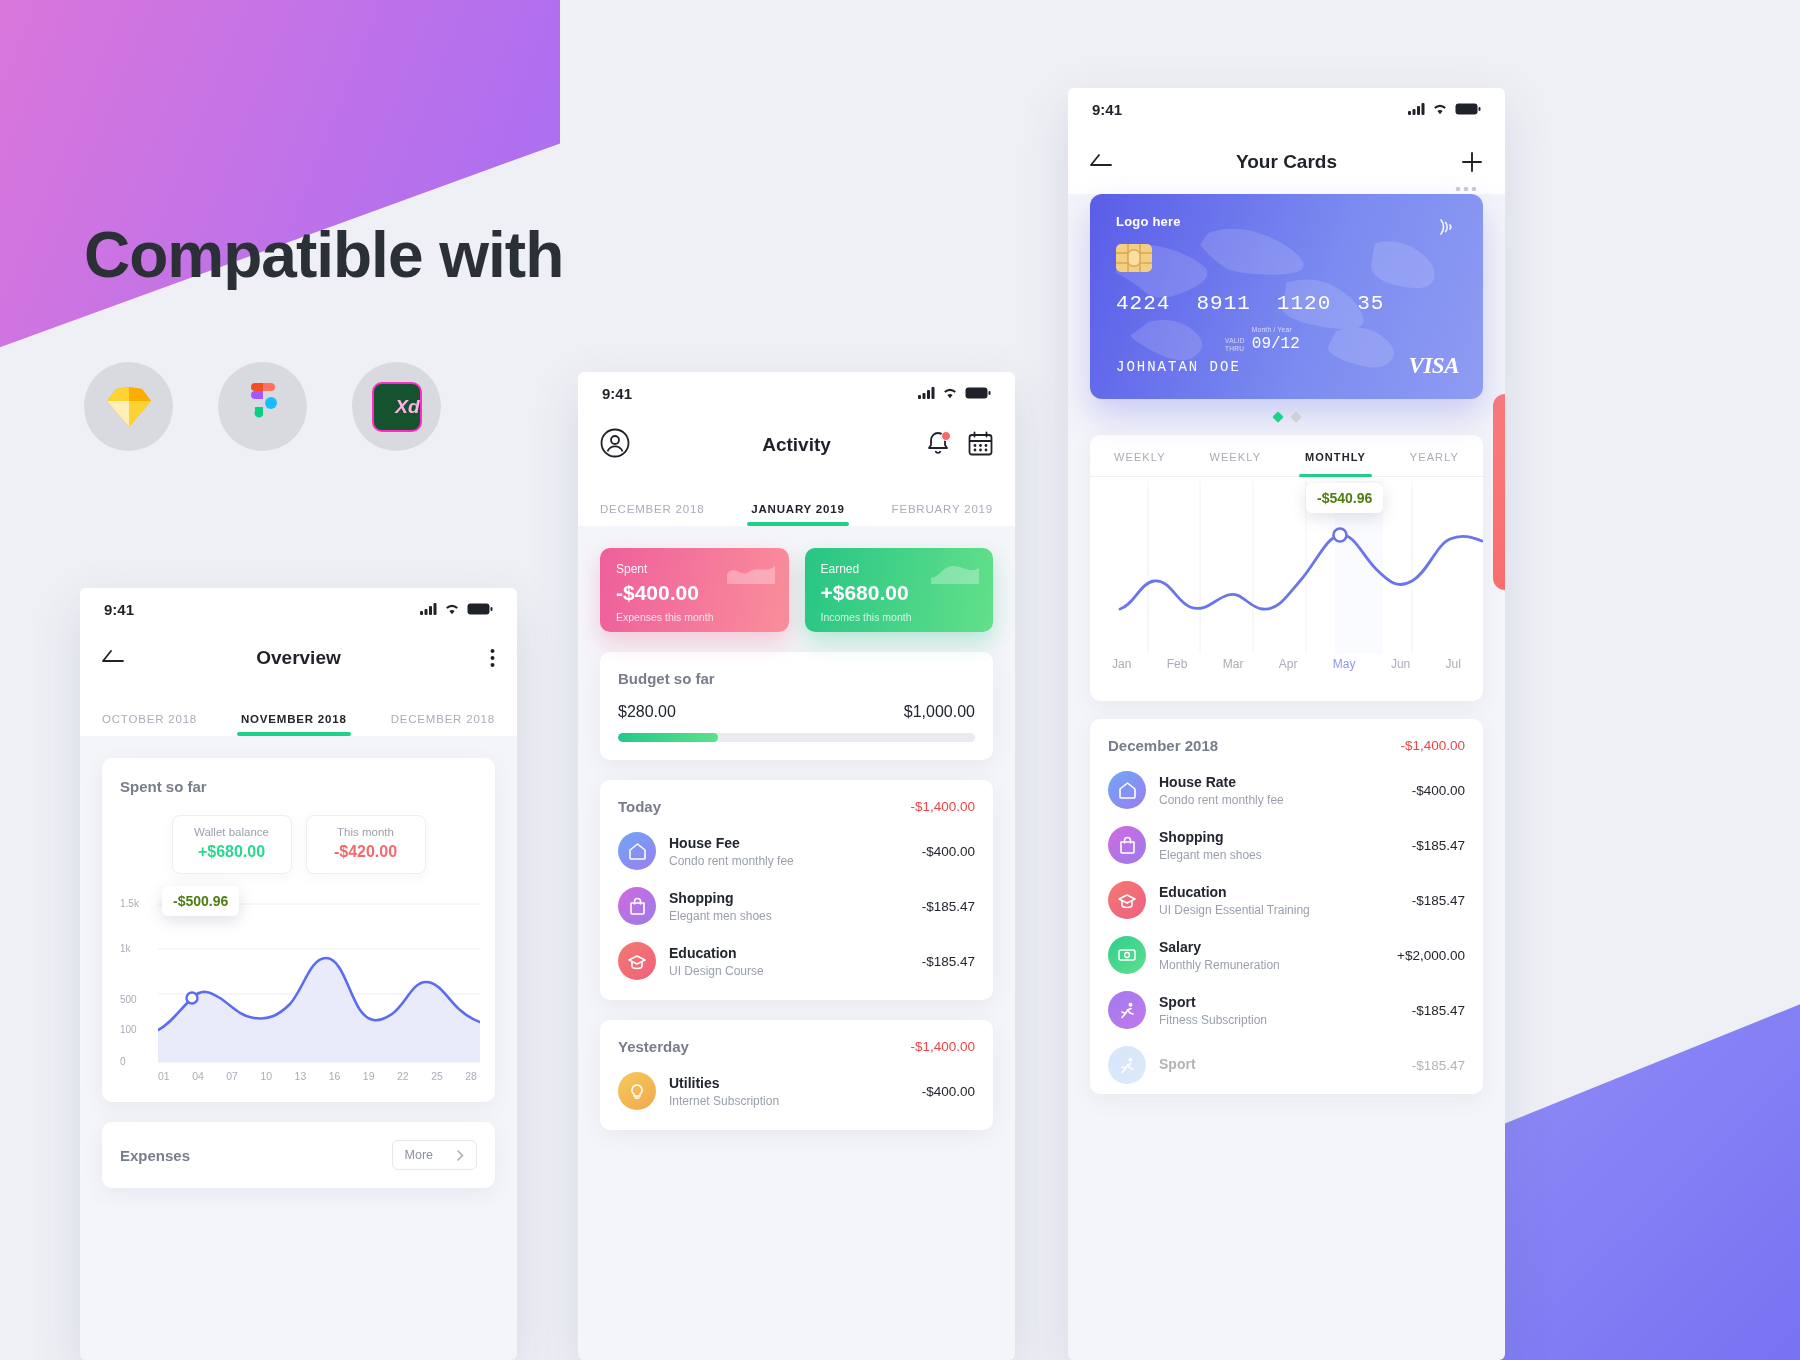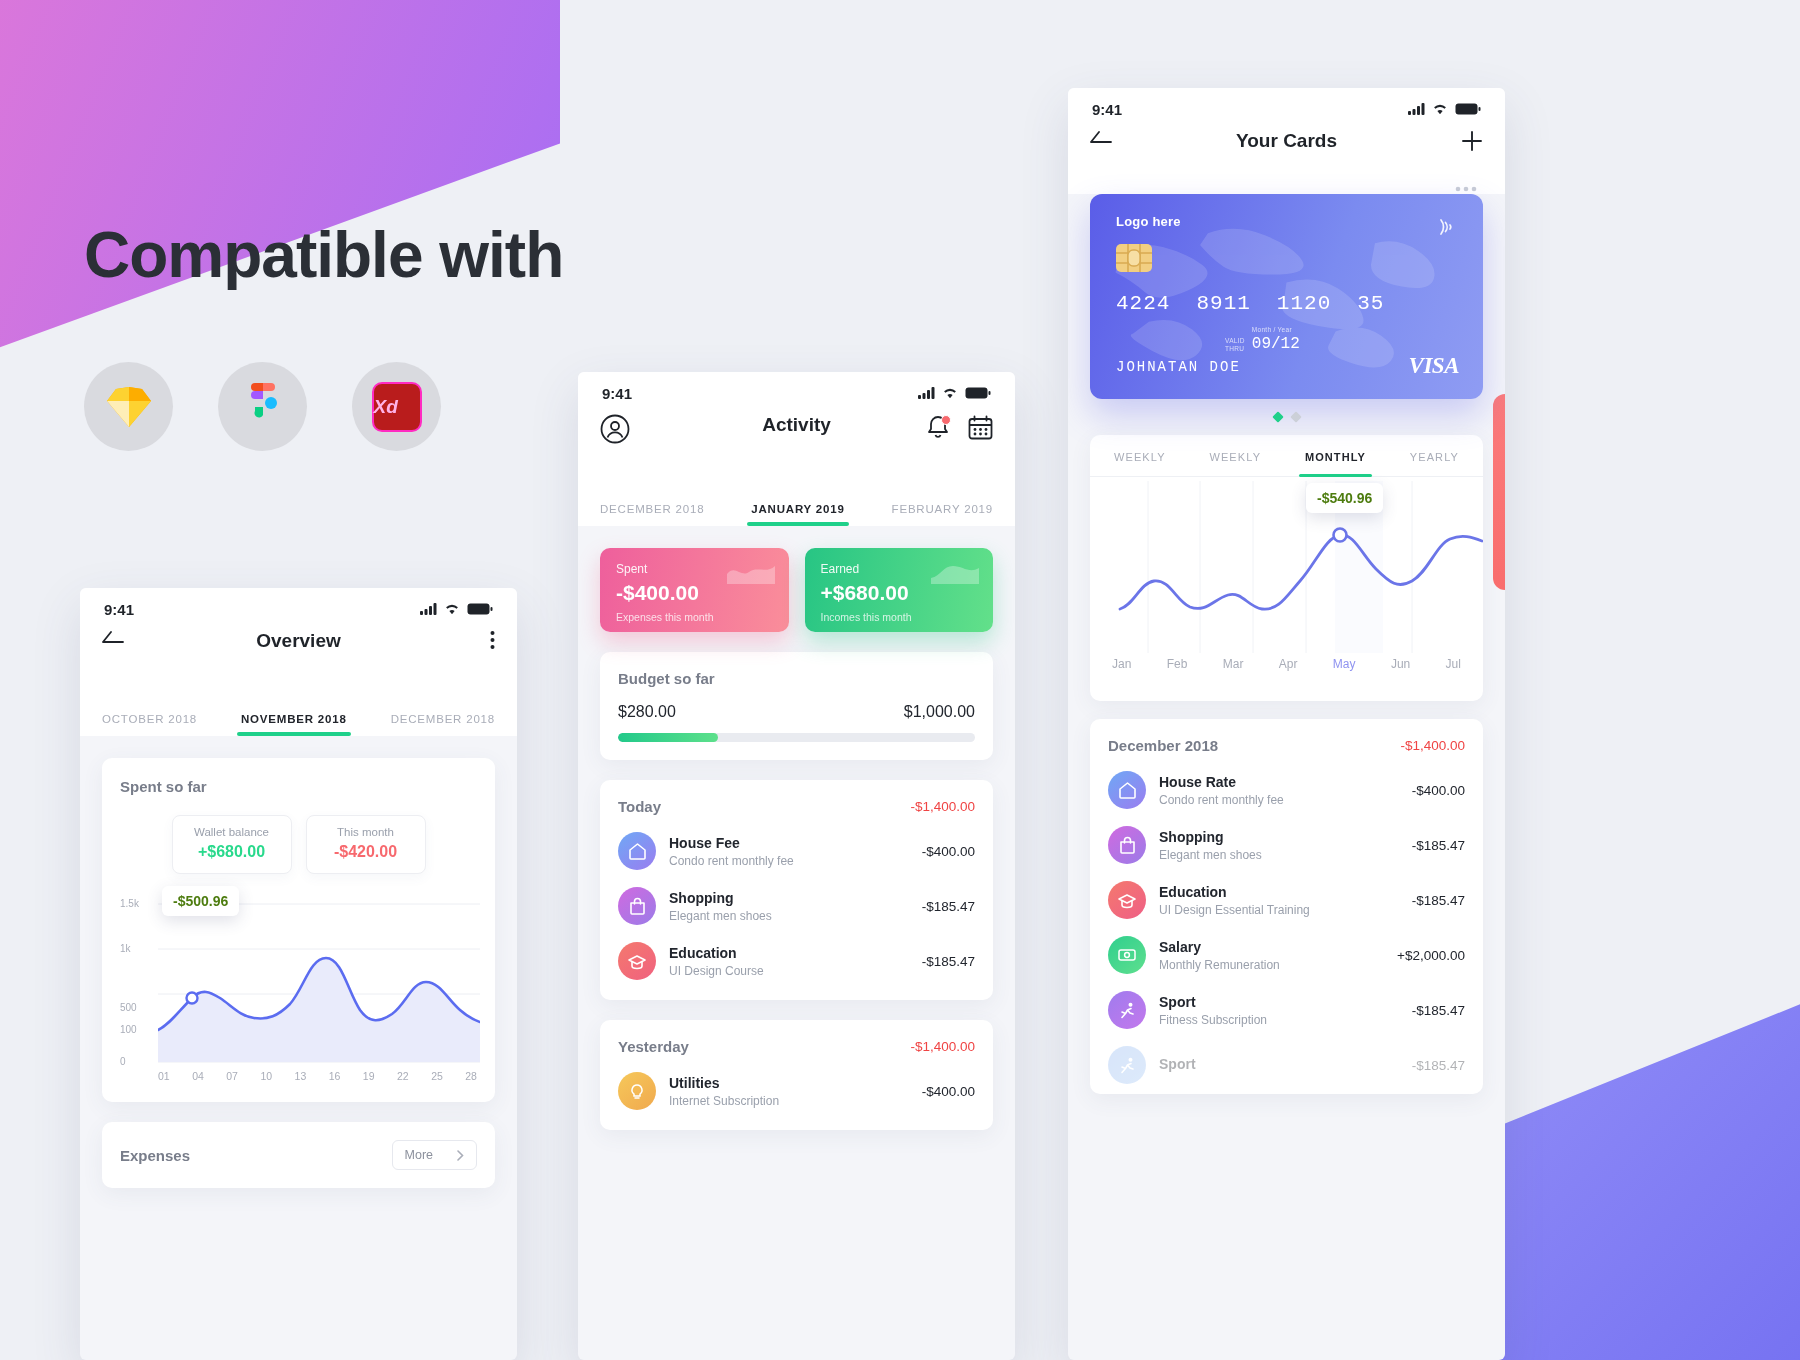--- a/index.html
+++ b/index.html
@@ -44,21 +44,21 @@
   #phone-overview{left:80px;top:588px;width:437px;height:772px;}
   #phone-activity{left:578px;top:372px;width:437px;height:988px;}
   #phone-cards{left:1068px;top:88px;width:437px;height:1272px;}
 
   .phone-top{background:#fff;}
   .statusbar{
     height:42px;display:flex;align-items:center;justify-content:space-between;
     padding:0 24px;font-size:15px;font-weight:bold;color:#1f2329;
   }
   .status-right{display:flex;align-items:center;gap:7px;}
-  .navbar{height:56px;display:flex;align-items:flex-start;padding:0 22px;position:relative;}
+  .navbar{height:56px;display:flex;align-items:center;padding:0 22px;position:relative;}
   .nav-title{
     position:absolute;left:0;right:0;text-align:center;
     font-size:19px;font-weight:bold;color:#1f2329;pointer-events:none;
   }
   .nav-icon{z-index:2;}
   .nav-right{margin-left:auto;z-index:2;display:flex;align-items:center;gap:18px;}
 
   .monthtabs{display:flex;align-items:flex-end;justify-content:space-between;padding:0 22px;height:50px;}
   .monthtab{
     font-size:11.5px;letter-spacing:.8px;color:#a9adb8;padding-bottom:11px;position:relative;
@@ -181,21 +181,21 @@
   <div class="compat-circle">
     <svg width="32" height="48" viewBox="0 0 32 48">
       <path d="M8 0h8v8H8a4 4 0 010-8z" fill="#f24e1e"></path>
       <path d="M16 0h8a4 4 0 010 8h-8z" fill="#ff7262"></path>
       <path d="M8 8h8v8H8a4 4 0 010-8z" fill="#a259ff"></path>
       <circle cx="24" cy="20" r="6" fill="#1abcfe"></circle>
       <path d="M8 24h8v8a4 4 0 11-8-4z" fill="#0acf83"></path>
     </svg>
   </div>
   <div class="compat-circle">
-    <div style="width:46px;height:46px;border-radius:10px;background:#b91c1c;border:2.5px solid #ff2bc2;display:flex;align-items:center;justify-content:flex-start;">
+    <div style="width:46px;height:46px;border-radius:10px;background:#14532d;border:2.5px solid #ff2bc2;display:flex;align-items:center;justify-content:flex-end;">
       <span style="color:#ffb2e8;font-size:19px;font-weight:bold;font-style:italic;">Xd</span>
     </div>
   </div>
 </div>
 
 <div class="phone" id="phone-overview">
   <div class="phone-top">
     <div class="statusbar">
       <span>9:41</span>
       <span class="status-right">
@@ -248,21 +248,21 @@
         <div class="stat-box">
           <div class="stat-label">This month</div>
           <div class="stat-value red">-$420.00</div>
         </div>
       </div>
 
       <div style="position:relative;margin-top:24px;height:190px;">
         <div style="position:absolute;left:0;top:0;width:34px;height:160px;">
           <div class="axis-y" style="position:absolute;top:0;">1.5k</div>
           <div class="axis-y" style="position:absolute;top:45px;">1k</div>
-          <div class="axis-y" style="position:absolute;top:104px;">500</div>
+          <div class="axis-y" style="position:absolute;top:96px;">500</div>
           <div class="axis-y" style="position:absolute;top:126px;">100</div>
           <div class="axis-y" style="position:absolute;top:158px;">0</div>
         </div>
         <svg width="322" height="172" viewBox="0 0 322 172" style="position:absolute;left:38px;top:2px;">
           <line x1="0" y1="4" x2="322" y2="4" stroke="#eceef3" stroke-width="1"></line>
           <line x1="0" y1="49" x2="322" y2="49" stroke="#eceef3" stroke-width="1"></line>
           <line x1="0" y1="94" x2="322" y2="94" stroke="#eceef3" stroke-width="1"></line>
           <line x1="0" y1="130" x2="322" y2="130" stroke="#eceef3" stroke-width="1"></line>
           <line x1="0" y1="162" x2="322" y2="162" stroke="#eceef3" stroke-width="1"></line>
           <path d="M0,130 C12,124 20,112 34,98 C44,88 52,92 62,98 C74,106 82,116 96,118 C110,120 120,116 132,104 C146,88 152,58 168,58 C184,58 190,92 202,110 C212,124 222,122 234,114 C248,104 254,82 268,82 C282,82 290,100 302,110 C310,117 316,120 322,122 L322,162 L0,162 Z" fill="#e9ebfb"></path>

